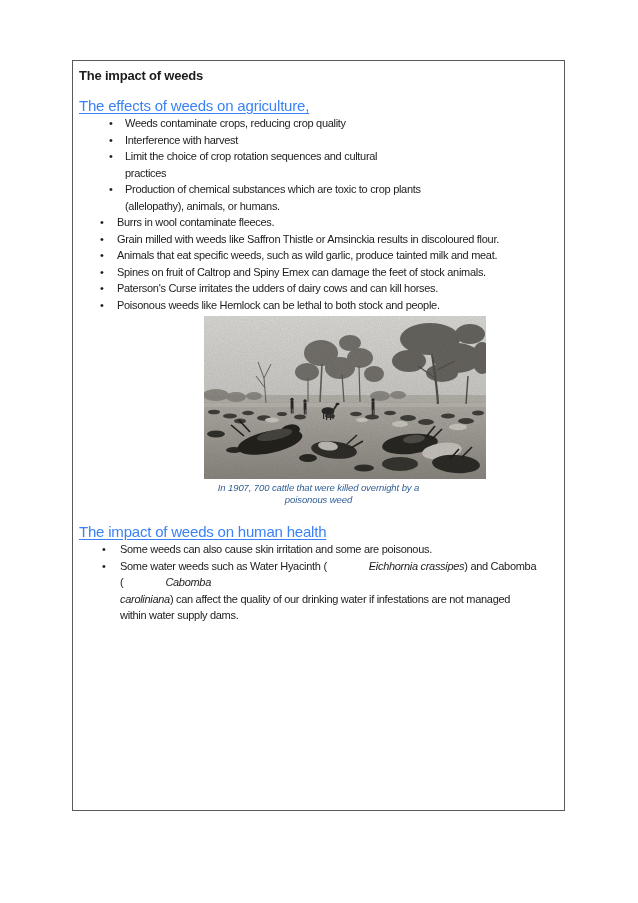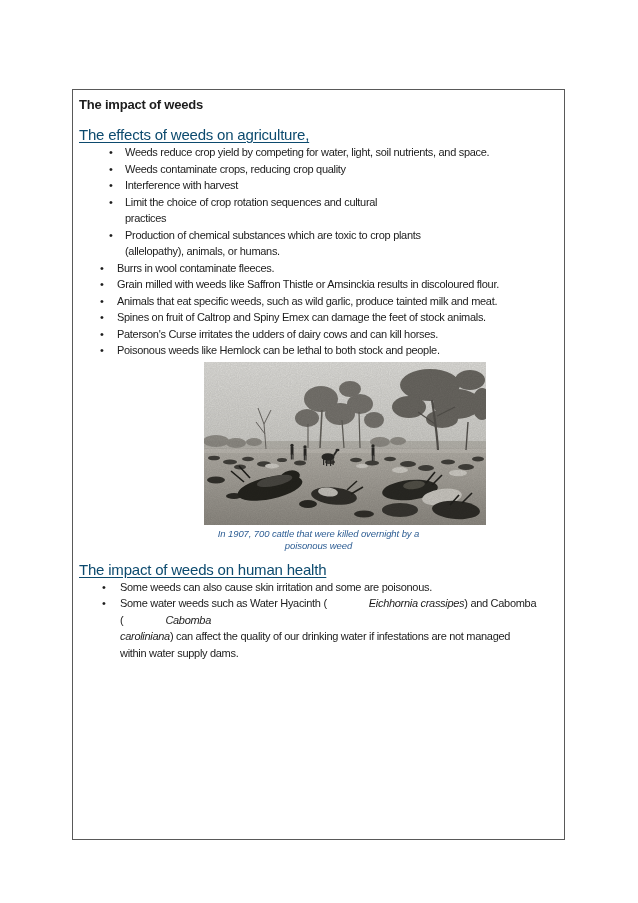--- a/index.html
+++ b/index.html
@@ -8,21 +8,21 @@
     width: 638px;
     height: 903px;
     background: #ffffff;
     font-family: "Liberation Sans", sans-serif;
     color: #1c1c1c;
     overflow: hidden;
   }
   .doc {
     position: absolute;
     left: 72px;
-    top: 89px;
+    top: 60px;
     width: 493px;
     height: 751px;
     border: 1px solid #595959;
     box-sizing: border-box;
     background: #ffffff;
     padding: 6px 6px 0 6px;
     overflow: hidden;
   }
   .doc-title {
     font-size: 13px;
@@ -39,25 +39,25 @@
     margin: 15px 0 0 0;
   }
   h2.section-heading {
     font-size: 15px;
     font-weight: normal;
     letter-spacing: -0.2px;
     text-decoration: underline;
     text-underline-offset: 2px;
     line-height: 19px;
     margin: 0;
-    color: #0c4a6e;
+    color: #3b82f6;
   }
   #heading-agriculture { margin-top: 12px; }
   #heading-livestock   { margin-top: 11px; }
-  #heading-health      { margin-top: 8px; }
+  #heading-health      { margin-top: 16px; }
   ul.list {
     list-style: none;
     margin: 0;
     font-size: 11px;
     line-height: 16.5px;
     letter-spacing: -0.3px;
   }
   .list li {
     position: relative;
     white-space: pre-line;
@@ -94,21 +94,20 @@
 </head>
 <body>
 
 <div class="doc">
 
   <h1 class="doc-title">The impact of weeds</h1>
 
 
   <h2 class="section-heading" id="heading-agriculture">The effects of weeds on agriculture,</h2>
   <ul class="list list-agriculture">
-    <li>Weeds reduce crop yield by competing for water, light, soil nutrients, and space.</li>
     <li>Weeds contaminate crops, reducing crop quality</li>
     <li>Interference with harvest</li>
     <li>Limit the choice of crop rotation sequences and cultural
 practices</li>
     <li>Production of chemical substances which are toxic to crop plants
 (allelopathy), animals, or humans.</li>
   </ul>
 
   <ul class="list list-livestock">
     <li>Burrs in wool contaminate fleeces.</li>

